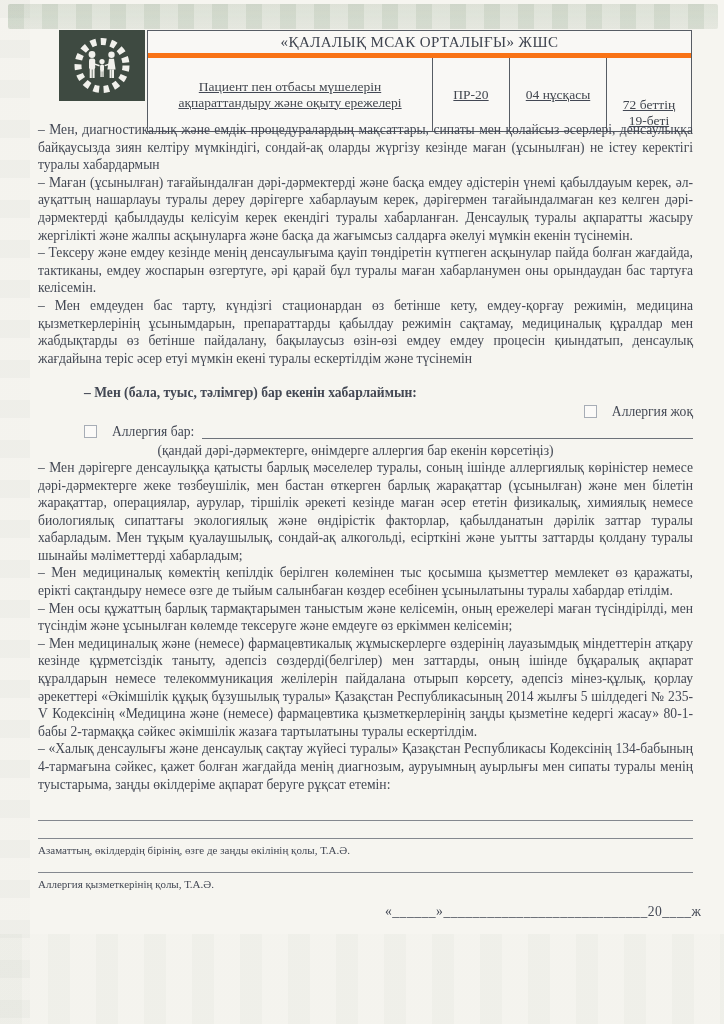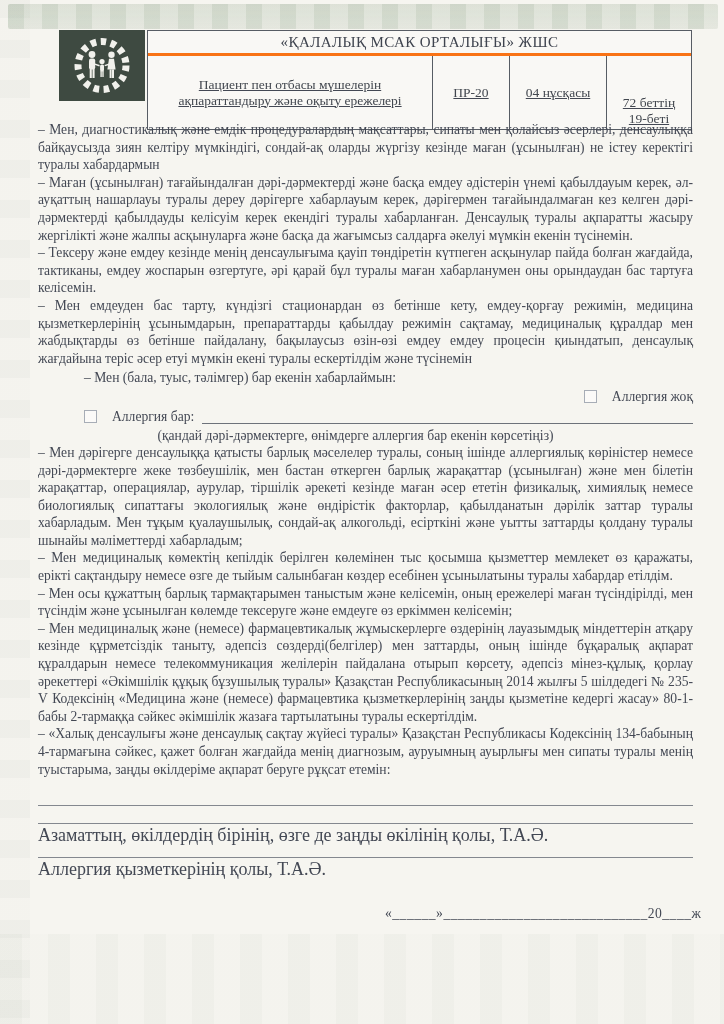--- a/index.html
+++ b/index.html
@@ -25,54 +25,54 @@
     position:absolute;left:0;top:0;bottom:0;width:30px;
     background:repeating-linear-gradient(180deg, rgba(150,160,150,.08) 0 18px, rgba(150,160,150,.02) 18px 40px);
   }
 
   
   .header{position:absolute;left:59px;top:30px;right:32px;display:flex;align-items:stretch;}
   .logo-box{width:86px;height:71px;flex:0 0 86px;}
   .logo-box svg{display:block;}
   .htable{flex:1;display:flex;flex-direction:column;border:1px solid #575c64;margin-left:2px;background:rgba(255,255,255,.35);}
   .htable .trow1{
-    border-bottom:3px solid #f97316;text-align:center;
+    border-bottom:5px solid #f97316;text-align:center;
     font-size:15px;letter-spacing:.4px;padding:3px 2px 2px;color:#3f444f;
   }
   .htable .trow2{display:flex;flex:1;text-decoration:underline;}
   .htable .tcell{
     border-right:1px solid #575c64;display:flex;align-items:center;justify-content:center;
     text-align:center;font-size:13.5px;line-height:16px;padding:2px 6px;color:#42474f;
   }
   .htable .tcell:last-child{border-right:none;margin-top:37px;}
   .c-title{flex:0 0 272px;}
   .c-code{flex:0 0 64px;}
   .c-ver{flex:0 0 84px;}
   .c-page{flex:1;}
 
   
   .content{position:absolute;left:38px;right:31px;top:121px;font-size:13.6px;line-height:17.6px;text-align:justify;}
   .para{margin:0;text-align:justify;}
-  .notify-line{padding-left:46px;margin-top:2px;}
+  .notify-line{padding-left:46px;margin-top:17px;font-weight:bold;}
   .chk-row{display:flex;align-items:center;padding-left:46px;height:20px;justify-content:flex-end;}
   .chk-box{
     width:11px;height:11px;border:1px solid #a7adb6;background:rgba(255,255,255,.5);
     flex:0 0 11px;margin-right:15px;margin-top:-1px;
   }
   .chk-label{white-space:nowrap;}
   .chk-line{flex:1;border-bottom:1px solid #6d727a;height:14px;margin-left:8px;}
   .allergy-caption{text-align:center;padding-left:70px;padding-right:90px;line-height:17px;}
 
   
   .sig-line{border-bottom:1px solid #84888f;height:0;}
   .sig-gap-lg{margin-top:27px;}
   .sig-gap-md{margin-top:17px;}
   .sig-gap-sm{margin-top:13px;}
-  .sig-label{font-size:18px;line-height:18px;padding-top:2px;text-align:left;}
-  .date-line{margin-top:27px;padding-left:347px;letter-spacing:.5px;text-align:right;white-space:nowrap;}
+  .sig-label{font-size:11px;line-height:18px;padding-top:2px;text-align:left;}
+  .date-line{margin-top:10px;padding-left:347px;letter-spacing:.5px;text-align:right;white-space:nowrap;}
 </style>
 </head>
 <body>
 
 <div class="scan-top"></div>
 <div class="scan-left"></div>
 <div class="scan-bottom"></div>
 
 <div class="header">
   <div class="logo-box">

